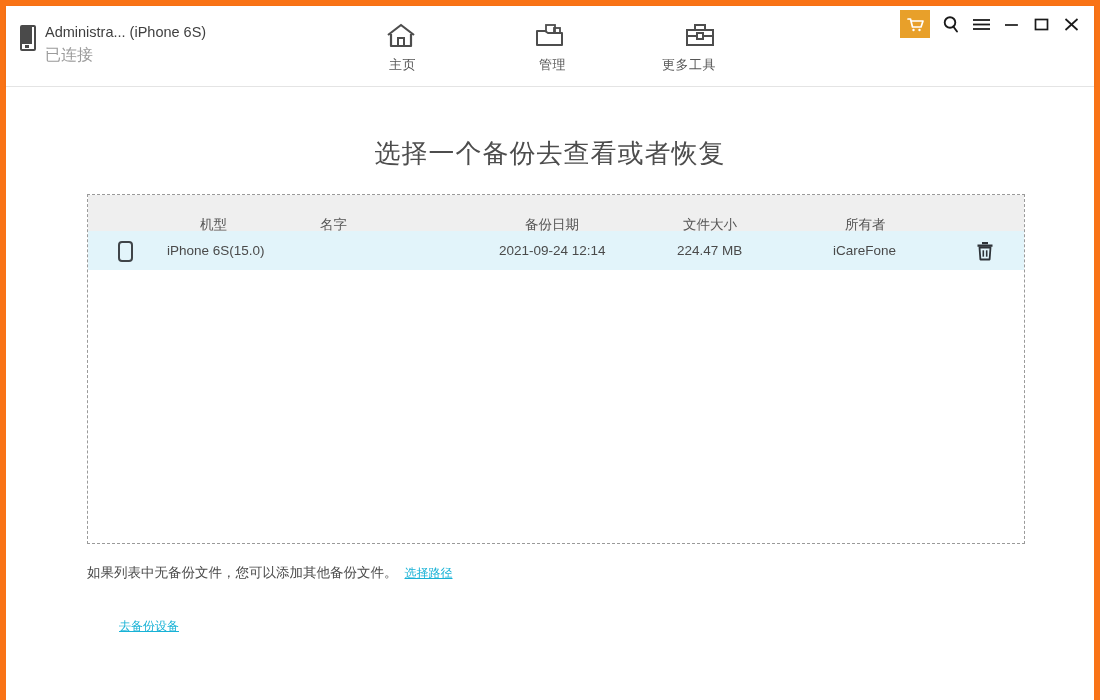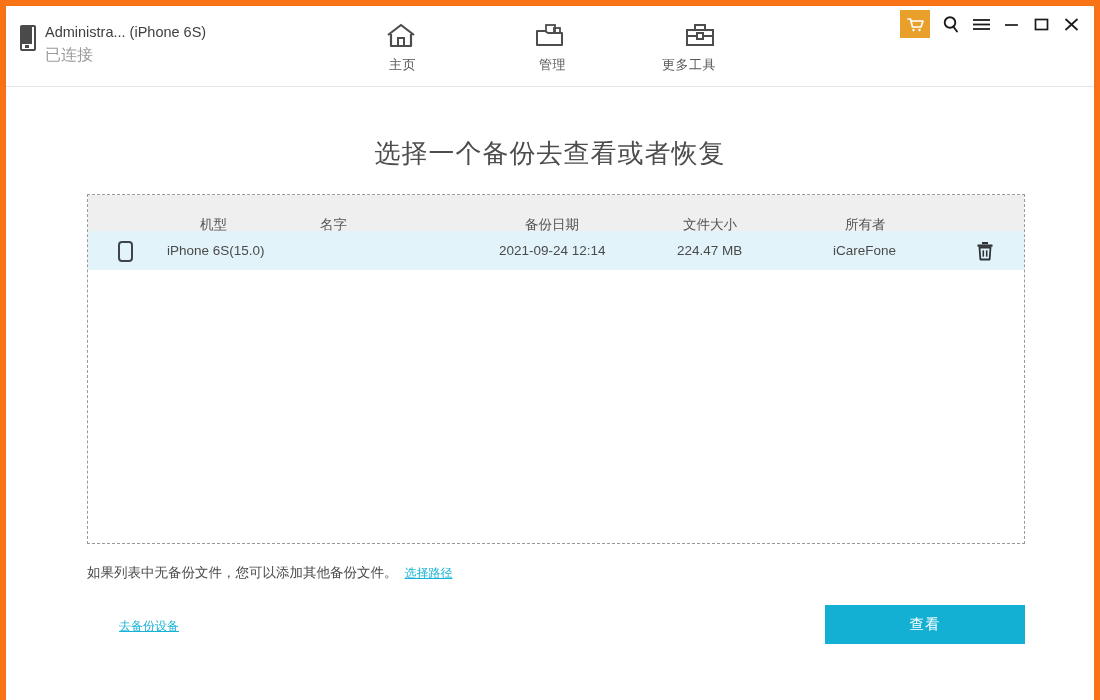--- a/index.html
+++ b/index.html
@@ -300,17 +300,16 @@
 
     </div>
 
     <div class="hint">
       <span>如果列表中无备份文件，您可以添加其他备份文件。</span>
       <span class="link">选择路径</span>
     </div>
 
     <span class="link backup-link">去备份设备</span>
 
-    <button class="view-btn">查看</button>
 
   </div>
 
 </div>
 
 </body></html>

